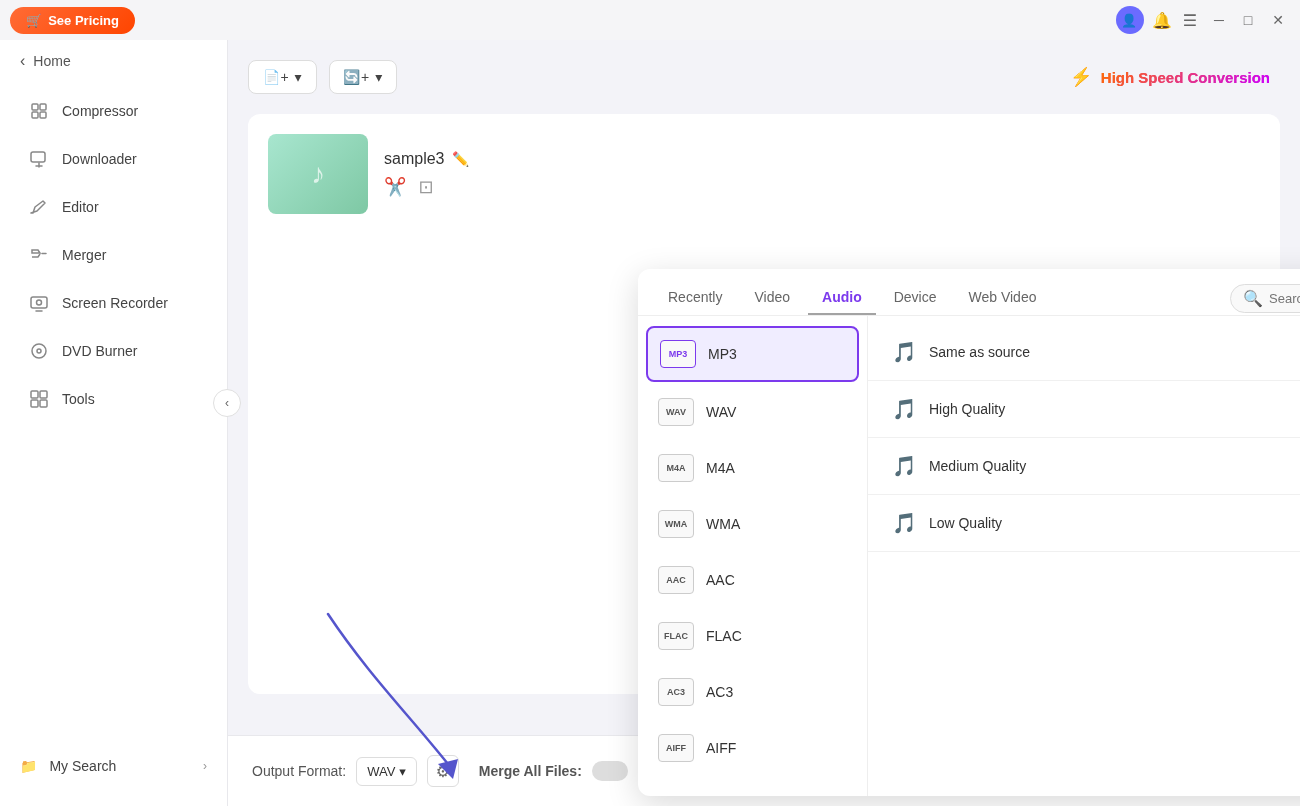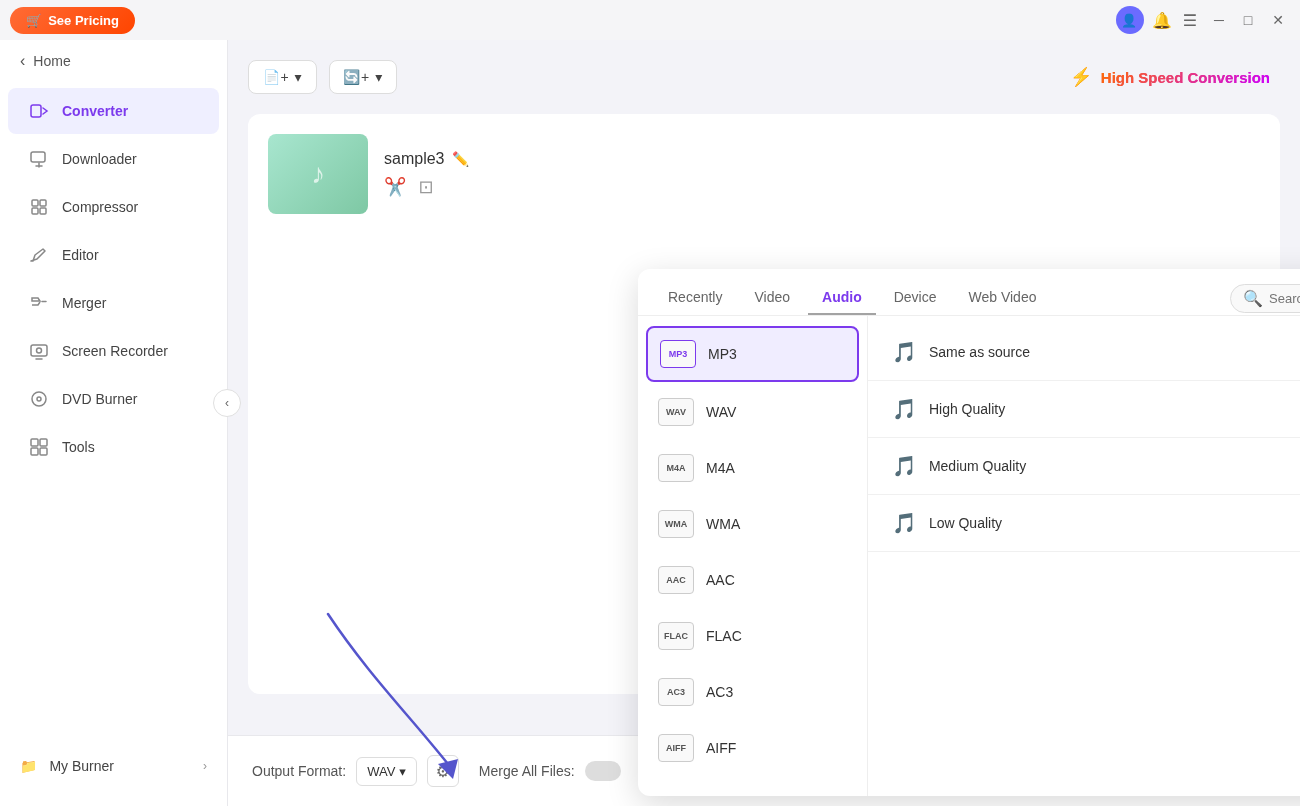--- a/index.html
+++ b/index.html
@@ -180,21 +180,21 @@
     .format-select-wrapper {
       display: flex; align-items: center; gap: 4px;
       border: 1px solid #ddd; border-radius: 6px; padding: 6px 10px;
       font-size: 13px; color: #333; background: white; cursor: pointer;
     }
     .settings-icon-btn {
       width: 32px; height: 32px; border: 1px solid #ddd; border-radius: 6px;
       display: flex; align-items: center; justify-content: center; cursor: pointer;
       font-size: 16px; color: #666;
     }
-    .merge-section { display: flex; align-items: center; gap: 10px; font-size: 14px; color: #555; }
+    .merge-section { display: flex; align-items: center; gap: 10px; font-size: 14px; color: #555; font-weight: bold; }
     .toggle { width: 36px; height: 20px; background: #ddd; border-radius: 10px; cursor: pointer; position: relative; }
     .file-location-section { display: flex; align-items: center; gap: 10px; font-size: 14px; color: #555; }
     .location-select {
       border: 1px solid #ddd; border-radius: 6px; padding: 6px 10px;
       font-size: 13px; color: #333; max-width: 200px; overflow: hidden;
       text-overflow: ellipsis; white-space: nowrap; display: flex; align-items: center; gap: 4px;
     }
     .folder-icon-btn { font-size: 18px; color: #666; cursor: pointer; }
     .upload-cloud-section { display: flex; align-items: center; gap: 8px; font-size: 14px; color: #555; }
     .cloud-icon { font-size: 20px; color: #aaa; cursor: pointer; }
@@ -234,55 +234,46 @@
   <div class="win-btn">□</div>
   <div class="win-btn close">✕</div>
 </div>
 
 <div class="sidebar">
   <div class="sidebar-back">
     <span class="sidebar-back-arrow">‹</span>
     <span>Home</span>
   </div>
 
-  <div class="sidebar-item active">
-    <span class="sidebar-item-icon">
-      <svg width="20" height="20" viewBox="0 0 20 20" fill="none">
-          <rect x="2" y="4" width="10" height="12" rx="2" stroke="#7c3aed" stroke-width="1.5"></rect>
-          <path d="M14 7l4 3-4 3" stroke="#7c3aed" stroke-width="1.5" stroke-linecap="round"></path>
-        </svg>
-    </span>
-    <span>Converter</span>
-  </div>
-
-  <div class="sidebar-item">
-    <span class="sidebar-item-icon">
-      <svg width="20" height="20" viewBox="0 0 20 20" fill="none">
-          <rect x="2" y="3" width="14" height="10" rx="2" stroke="#888" stroke-width="1.5"></rect>
-          <path d="M10 14v4M7 17h6" stroke="#888" stroke-width="1.5" stroke-linecap="round"></path>
-        </svg>
-    </span>
-    <span>Downloader</span>
-  </div>
 
   <div class="sidebar-item">
     <span class="sidebar-item-icon">
       <svg width="20" height="20" viewBox="0 0 20 20" fill="none">
           <rect x="3" y="3" width="6" height="6" rx="1" stroke="#888" stroke-width="1.5"></rect>
           <rect x="11" y="3" width="6" height="6" rx="1" stroke="#888" stroke-width="1.5"></rect>
           <rect x="3" y="11" width="6" height="6" rx="1" stroke="#888" stroke-width="1.5"></rect>
           <rect x="11" y="11" width="6" height="6" rx="1" stroke="#888" stroke-width="1.5"></rect>
         </svg>
     </span>
     <span>Compressor</span>
   </div>
 
   <div class="sidebar-item">
     <span class="sidebar-item-icon">
       <svg width="20" height="20" viewBox="0 0 20 20" fill="none">
+          <rect x="2" y="3" width="14" height="10" rx="2" stroke="#888" stroke-width="1.5"></rect>
+          <path d="M10 14v4M7 17h6" stroke="#888" stroke-width="1.5" stroke-linecap="round"></path>
+        </svg>
+    </span>
+    <span>Downloader</span>
+  </div>
+
+  <div class="sidebar-item">
+    <span class="sidebar-item-icon">
+      <svg width="20" height="20" viewBox="0 0 20 20" fill="none">
           <path d="M4 16l2-6L14 4l2 2-8 8-6 2z" stroke="#888" stroke-width="1.5" stroke-linejoin="round"></path>
         </svg>
     </span>
     <span>Editor</span>
   </div>
 
   <div class="sidebar-item">
     <span class="sidebar-item-icon">
       <svg width="20" height="20" viewBox="0 0 20 20" fill="none">
           <path d="M3 5h6l2 3H3z" stroke="#888" stroke-width="1.5"></path>
@@ -323,21 +314,21 @@
           <rect x="11" y="11" width="7" height="7" rx="1" stroke="#888" stroke-width="1.5"></rect>
         </svg>
     </span>
     <span>Tools</span>
   </div>
 
   <div class="collapse-btn">‹</div>
 
   <div class="sidebar-myfiles">
     <span>📁</span>
-    <span>My Burner</span>
+    <span>My Search</span>
     <span style="margin-left:auto; color:#999; font-size:12px;">›</span>
   </div>
 </div>
 
 <div class="main">
 
   <div class="toolbar">
     <button class="toolbar-btn">
       <span>📄+</span>
       <span>▾</span>

